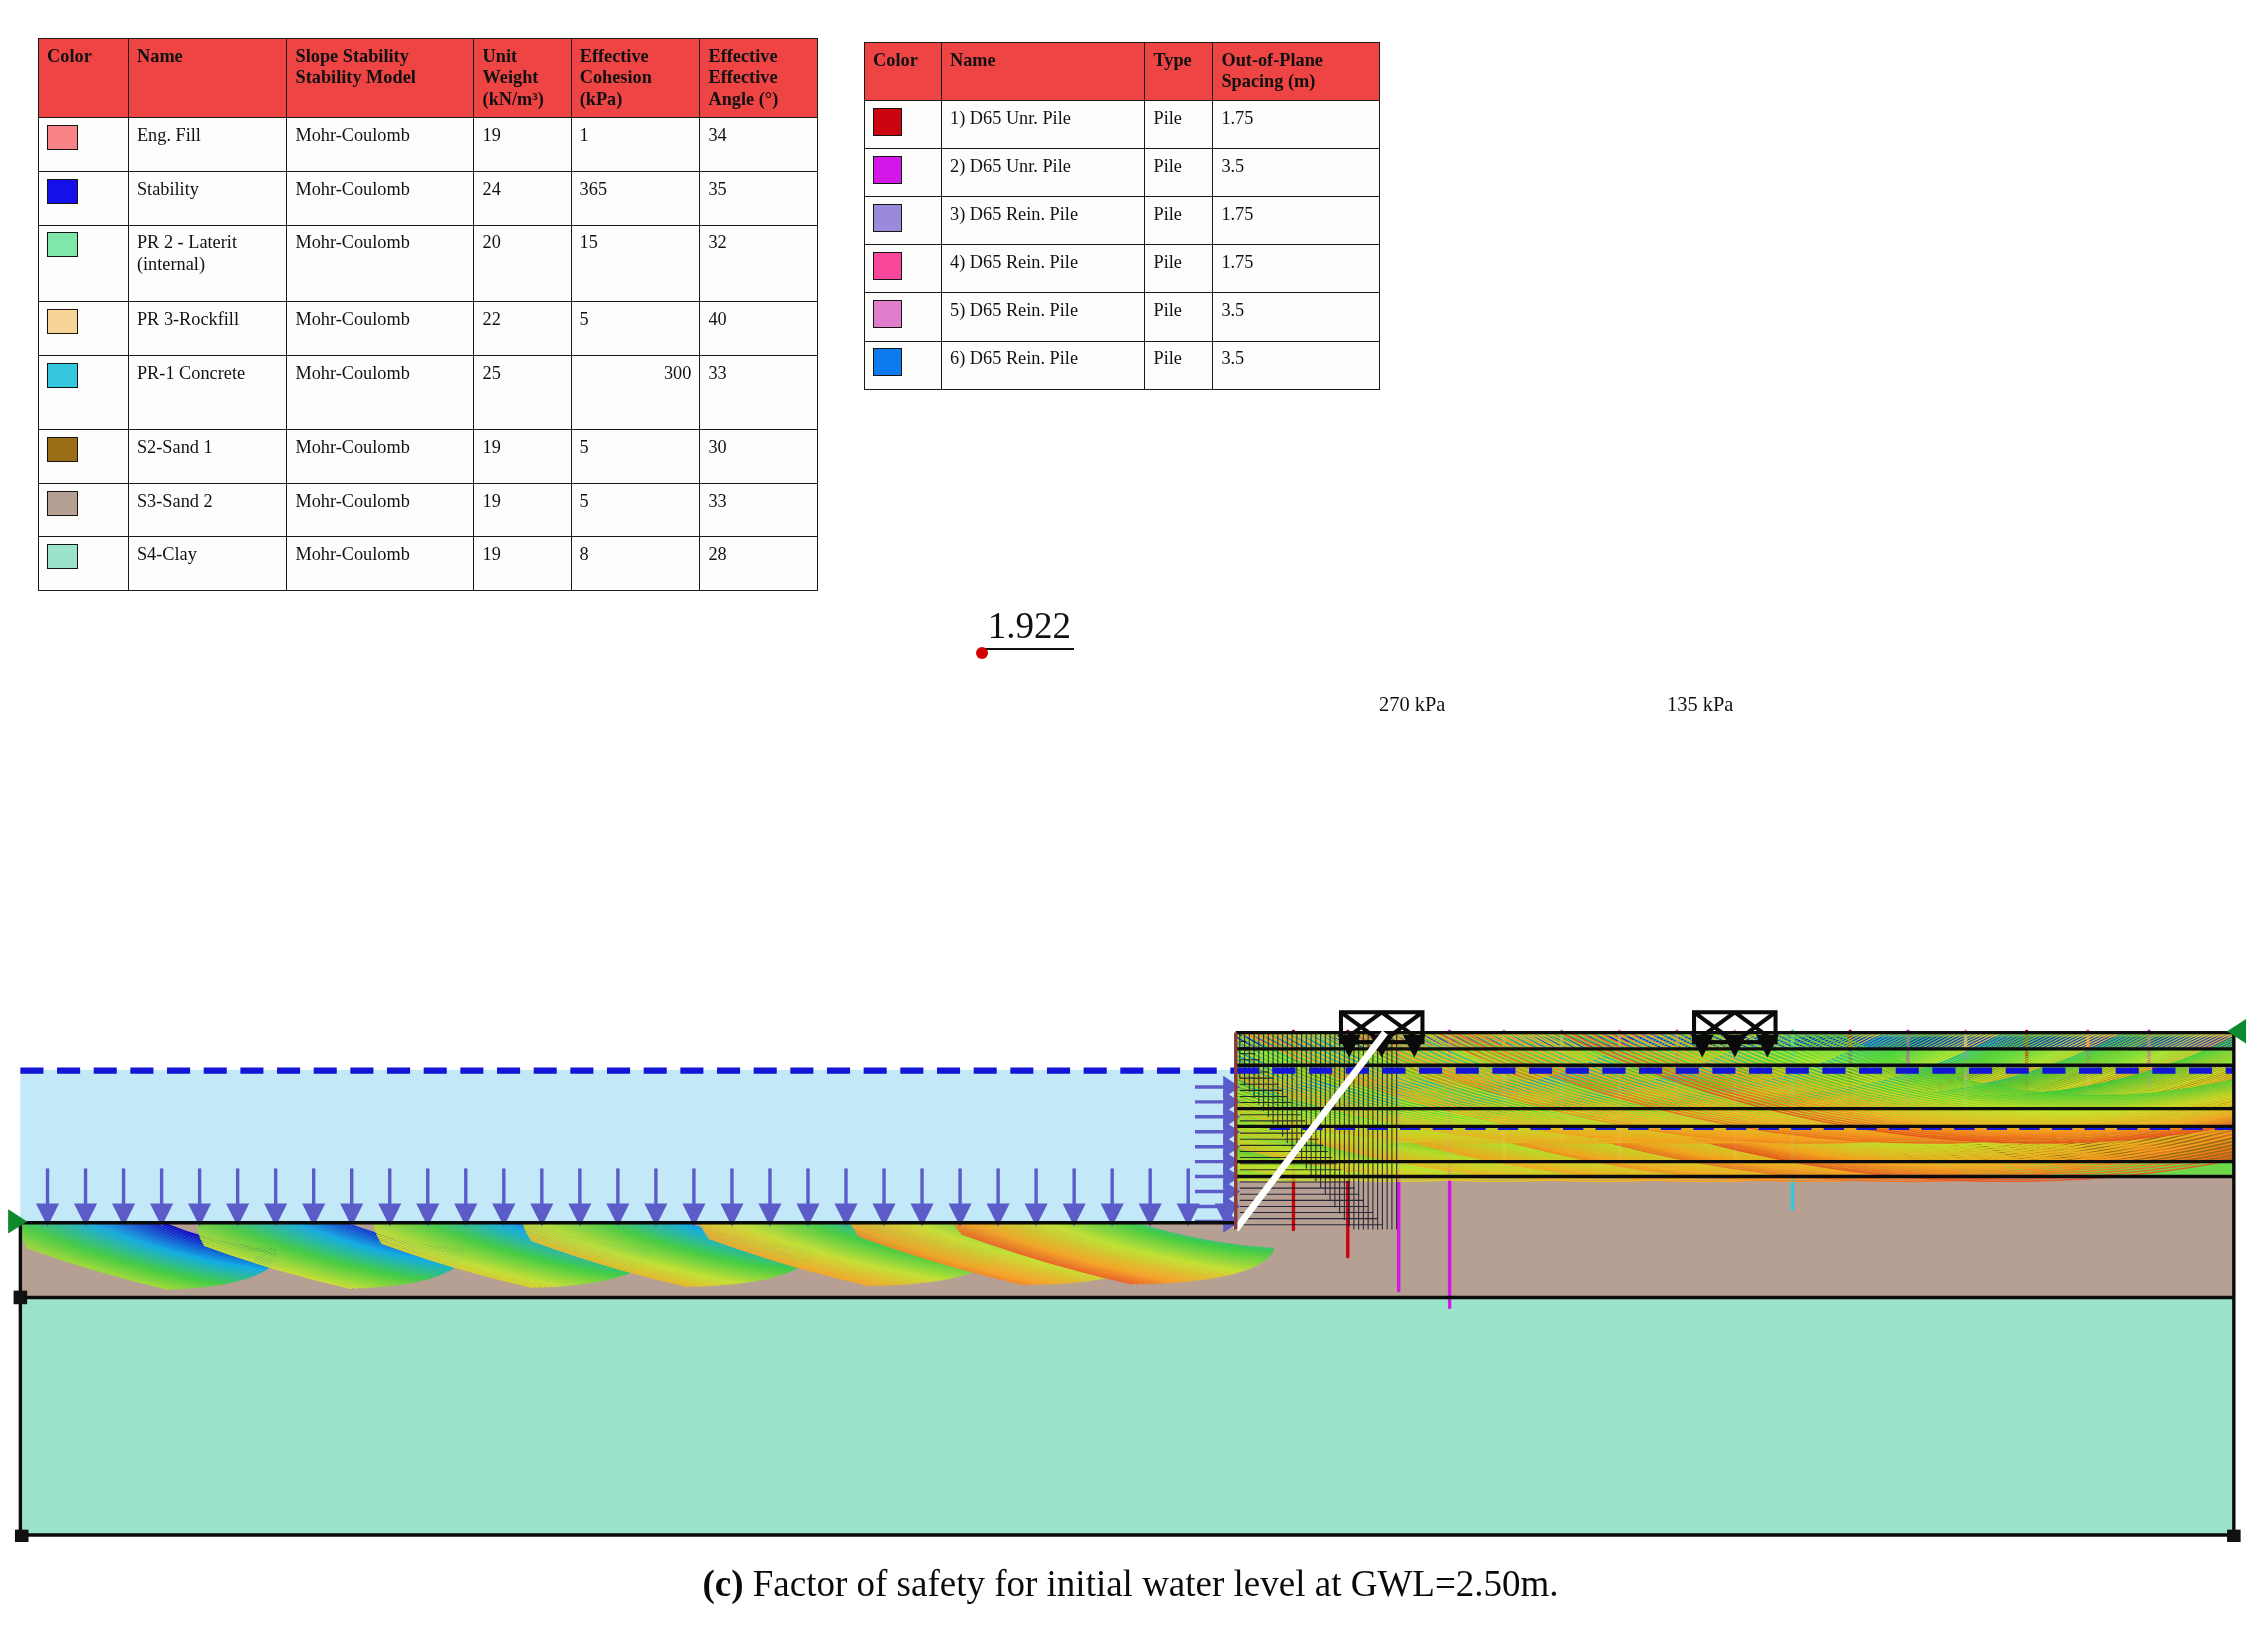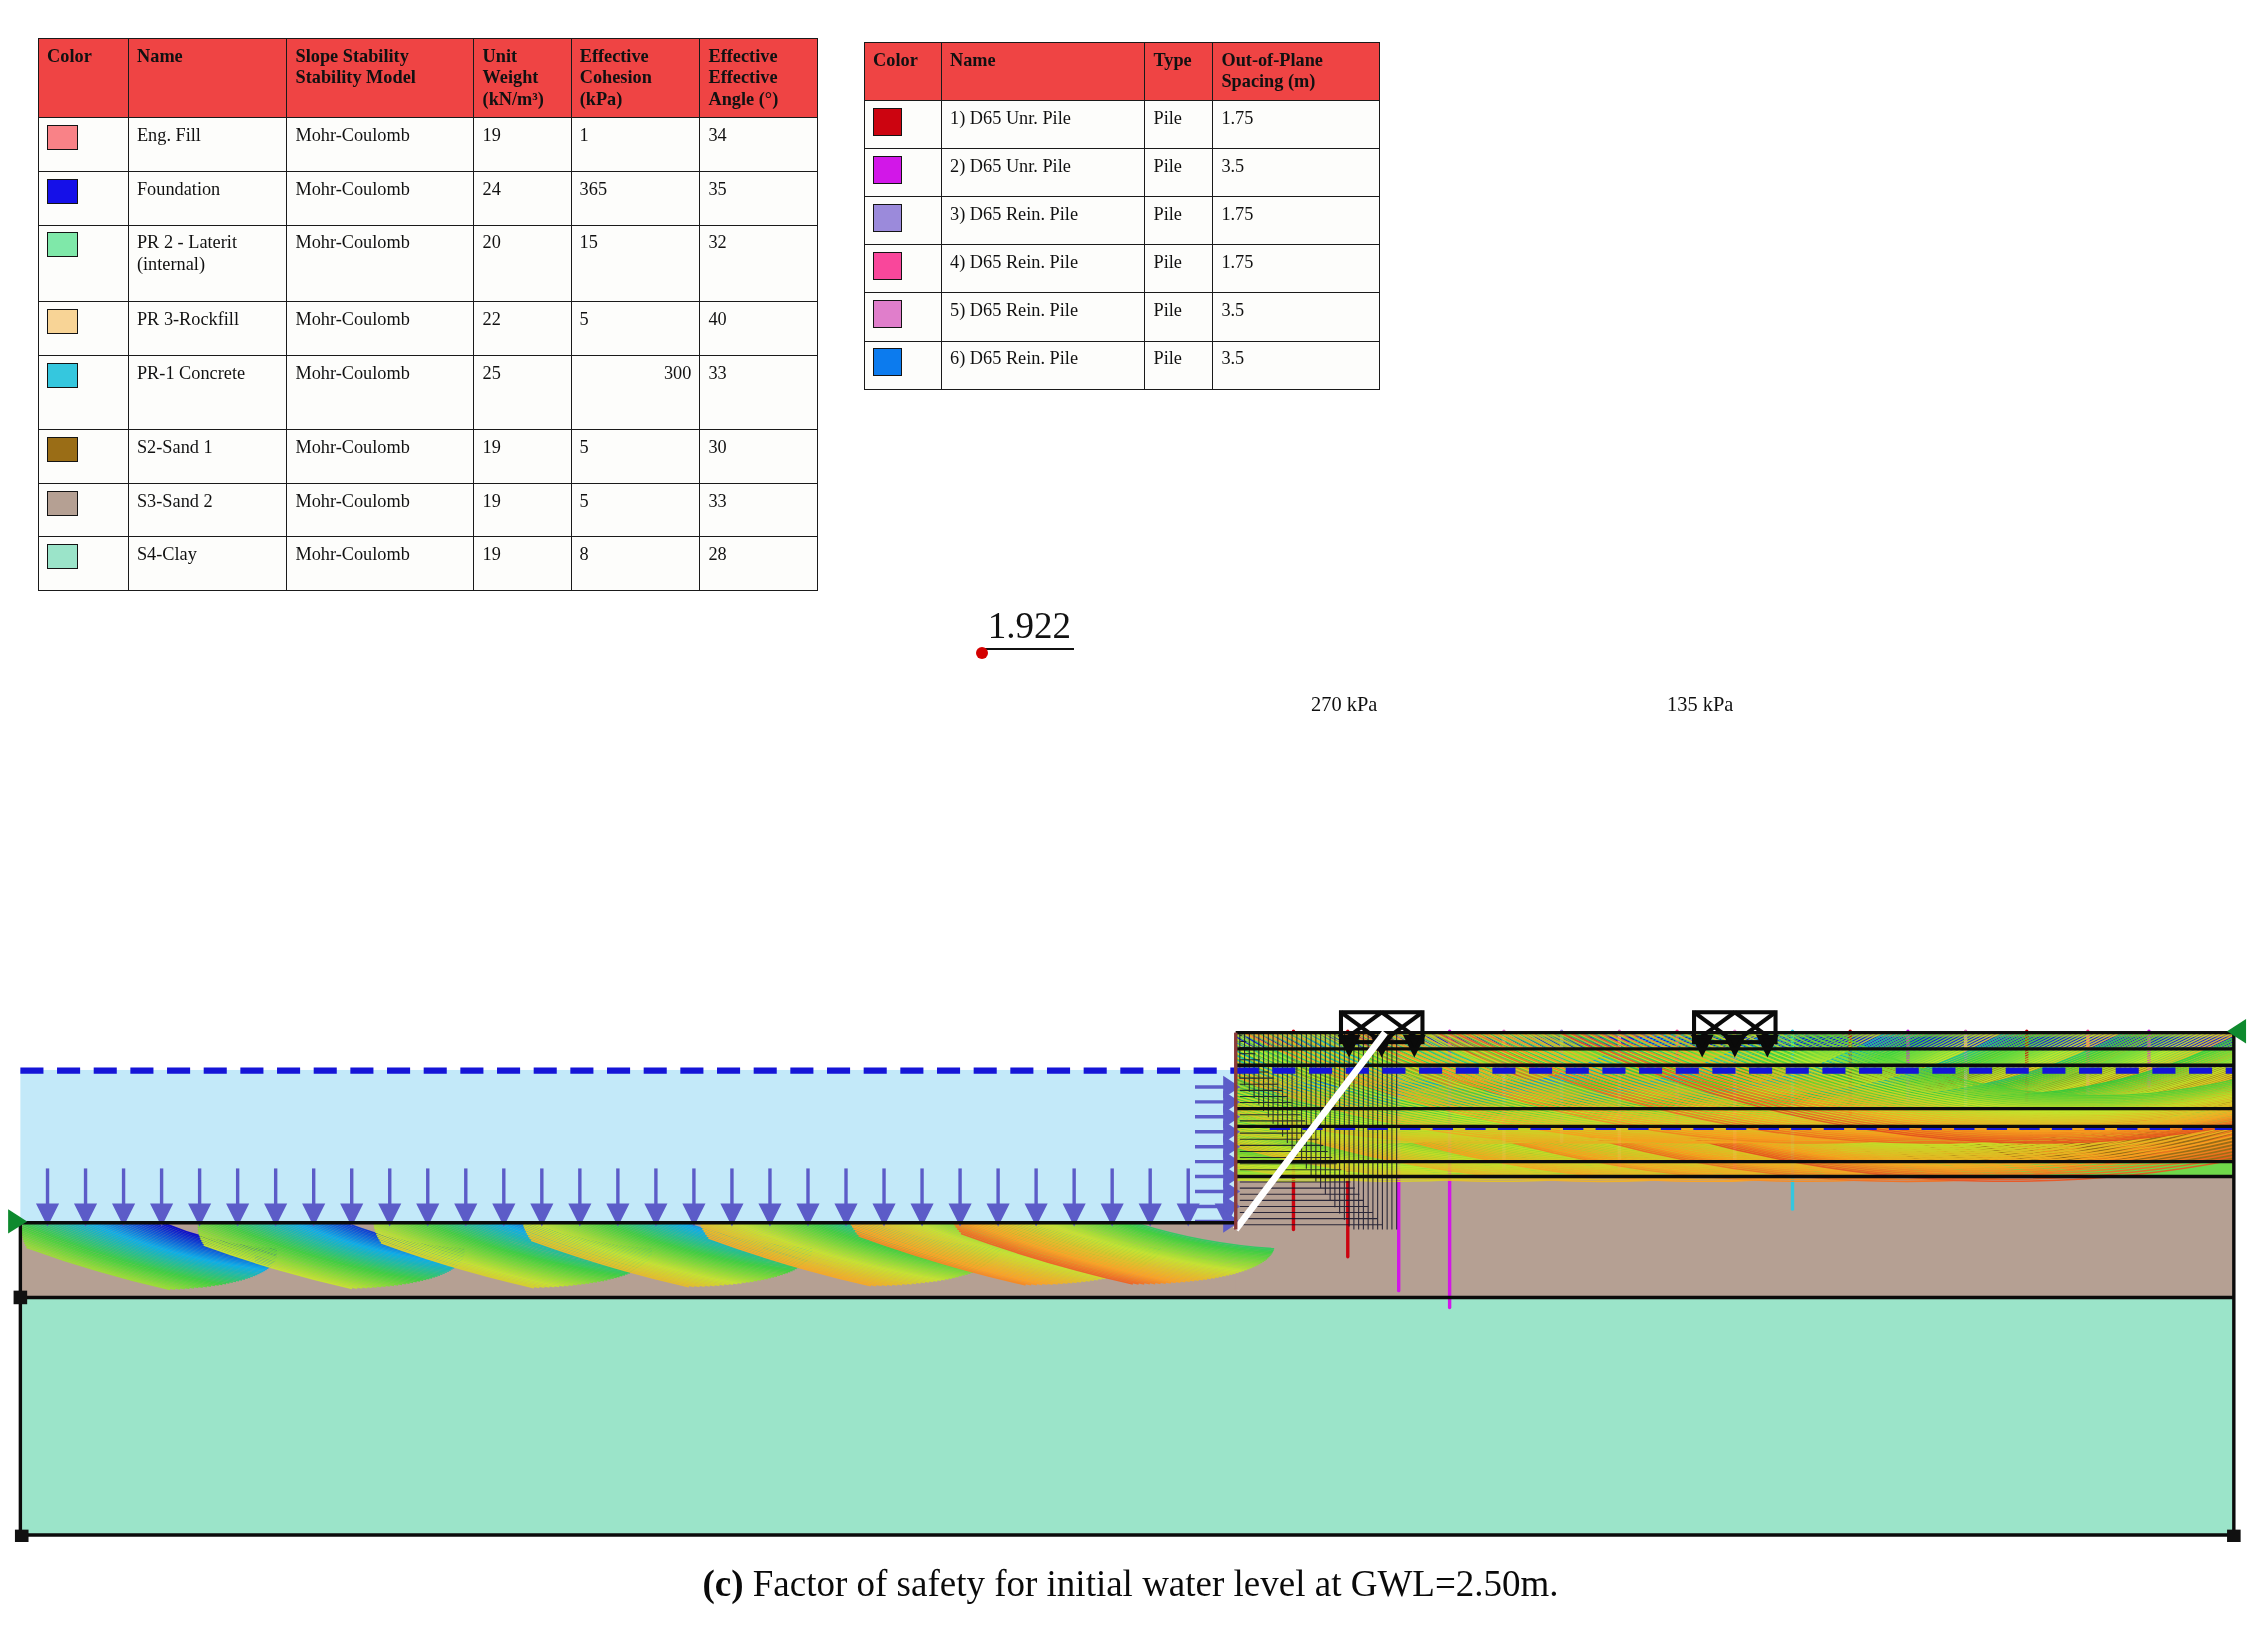--- a/index.html
+++ b/index.html
@@ -81,21 +81,21 @@
   }
   #slope-model svg{display:block;}
 
   
   .load-label{
     position:absolute;
     font-size:20.4px;color:#101010;
     font-family:"Liberation Serif", serif;
     white-space:nowrap;
   }
-  #load-label-1{left:1311px;top:693px;}
+  #load-label-1{left:1379px;top:693px;}
   #load-label-2{left:1667px;top:693px;}
 
   
   #figure-caption{
     position:absolute;left:0;top:1562px;width:2261px;
     text-align:center;
     font-size:37px;color:#0a0a0a;
     font-family:"Liberation Serif", serif;
   }
   #figure-caption b{font-weight:bold;}
@@ -141,21 +141,21 @@
       <tr>
         <td class="swatch-cell"><span class="swatch" style="background: rgb(249, 130, 135);"></span></td>
         <td>Eng. Fill</td>
         <td>Mohr-Coulomb</td>
         <td>19</td>
         <td>1</td>
         <td>34</td>
       </tr>
       <tr>
         <td class="swatch-cell"><span class="swatch" style="background: rgb(21, 16, 232);"></span></td>
-        <td>Foundation</td>
+        <td>Stability</td>
         <td>Mohr-Coulomb</td>
         <td>24</td>
         <td>365</td>
         <td>35</td>
       </tr>
       <tr>
         <td class="swatch-cell" style="height: 62px;"><span class="swatch" style="background: rgb(127, 232, 169);"></span></td>
         <td style="height: 62px; margin-left: 28px;">PR 2 - Laterit (internal)</td>
         <td style="height: 62px;">Mohr-Coulomb</td>
         <td style="height: 62px;">20</td>

